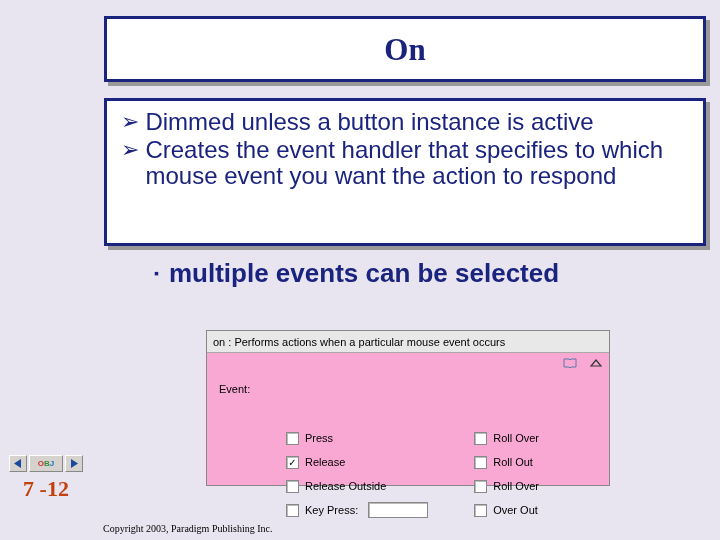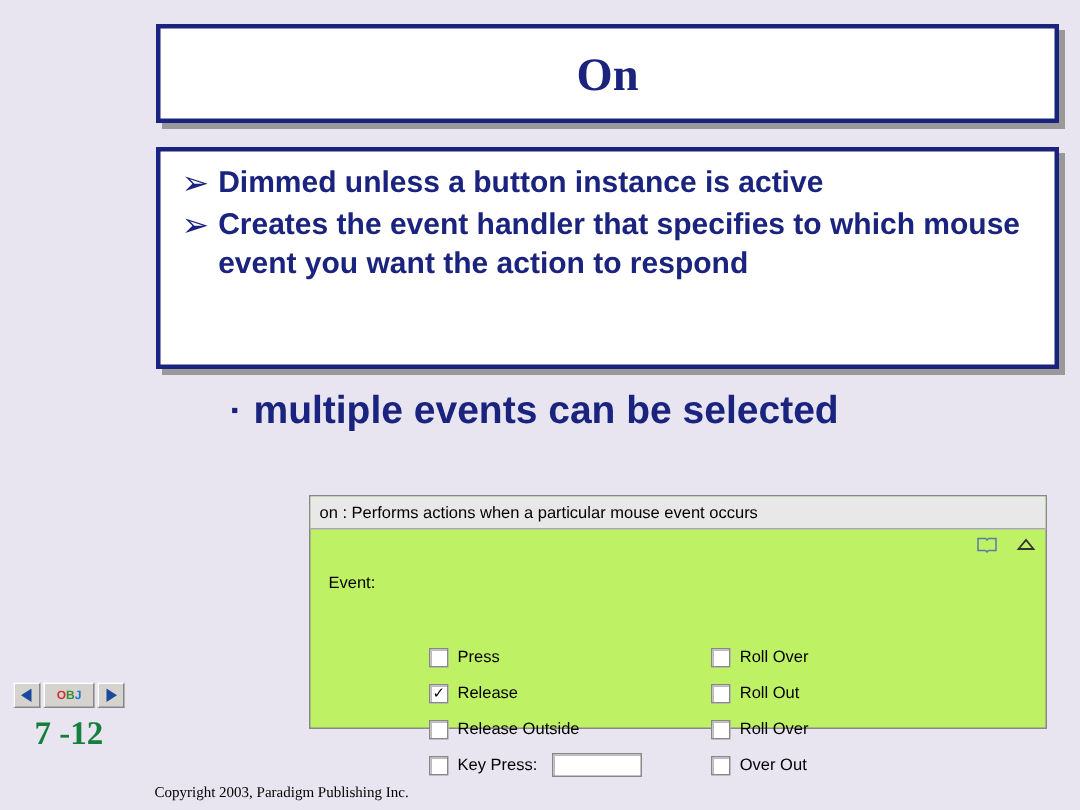--- a/index.html
+++ b/index.html
@@ -53,22 +53,22 @@
     margin-bottom: 2px;
   }
   .bullet-glyph {
     color: #1a237e;
     font-size: 22px;
     margin-right: 6px;
     line-height: 26px;
   }
   .bullet-text {
     color: #1a237e;
-    font-size: 20px;
-    font-weight: bold;
+    font-size: 24px;
+    font-weight: normal;
     line-height: 26px;
   }
   .sub-bullet-line {
     display: flex;
     align-items: flex-start;
     margin-left: 50px;
     margin-top: 8px;
   }
   .sub-glyph {
     color: #1a237e;
@@ -79,23 +79,23 @@
   .sub-text {
     color: #1a237e;
     font-size: 26px;
     font-weight: bold;
     line-height: 22px;
   }
   .panel {
     position: absolute;
     left: 114px;
     top: 330px;
-    width: 492px;
+    width: 404px;
     height: 156px;
-    background: #bef264;
+    background: #f9a8d4;
     border: 1px solid #888;
     font-family: Tahoma, sans-serif;
     font-size: 11px;
     color: #000;
   }
   .panel-header {
     height: 22px;
     background: #e8e8e8;
     border-bottom: 1px solid #aaa;
     display: flex;
@@ -200,21 +200,21 @@
     font-weight: bold;
     display: flex;
     align-items: center;
     justify-content: center;
     cursor: pointer;
   }
   .page-num {
     font-family: 'Times New Roman', serif;
     font-size: 22px;
     font-weight: bold;
-    color: #15803d;
+    color: #c2410c;
   }
   .copyright {
     position: absolute;
     left: 103px;
     bottom: 6px;
     font-family: 'Times New Roman', serif;
     font-size: 10px;
     color: #000;
   }
   .obj-letter {

